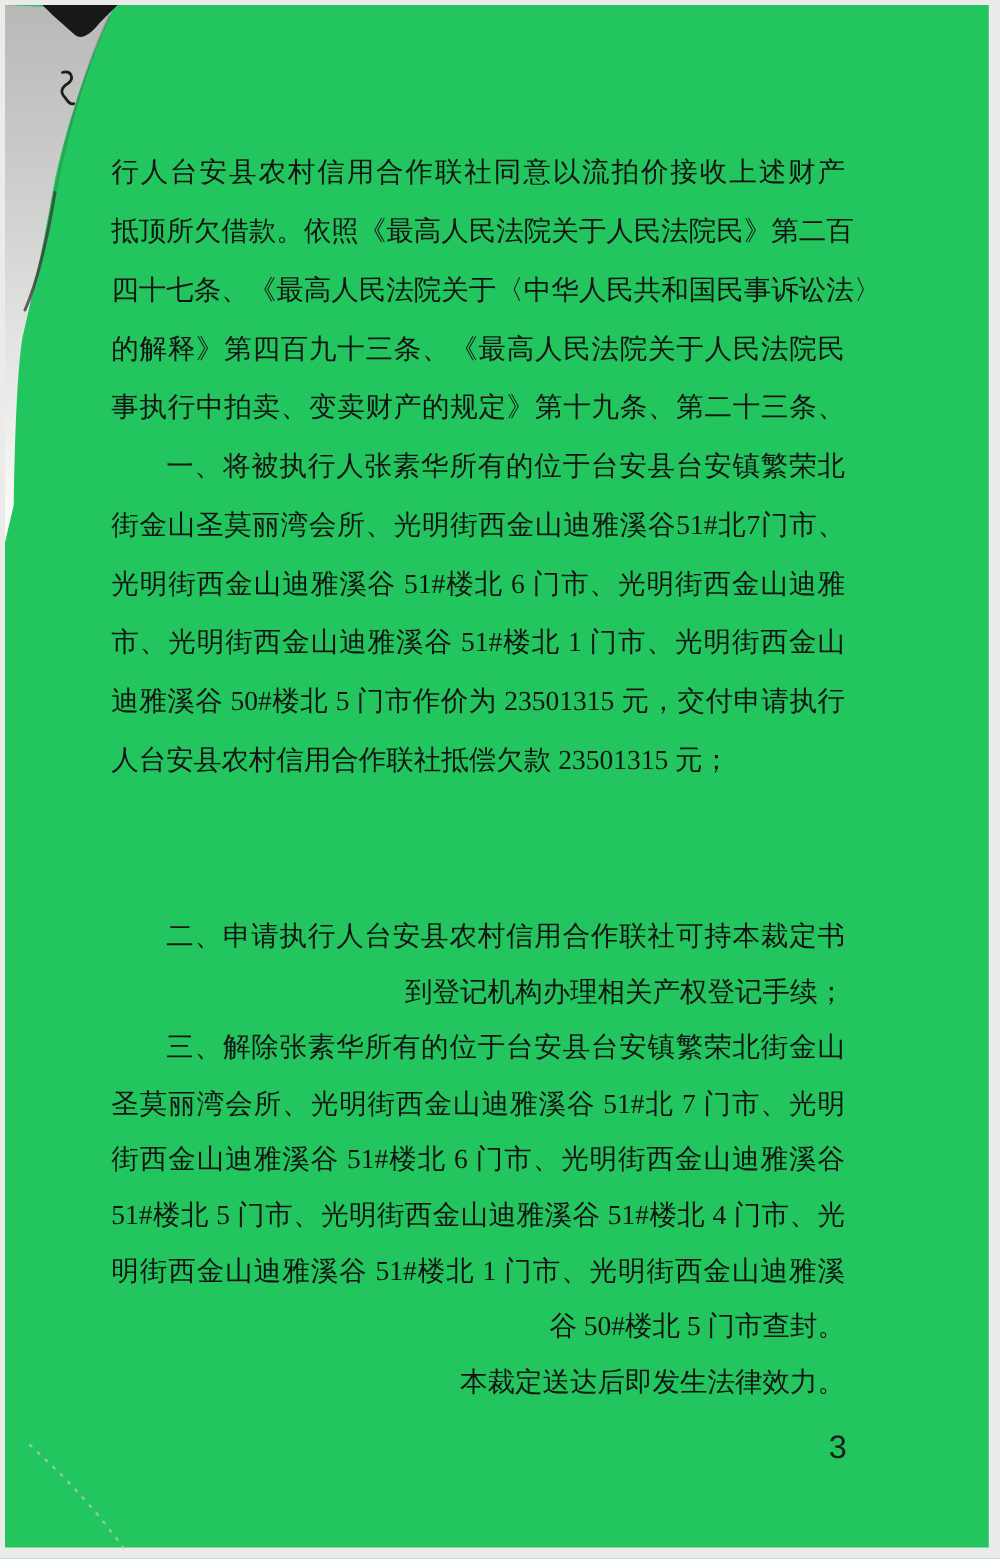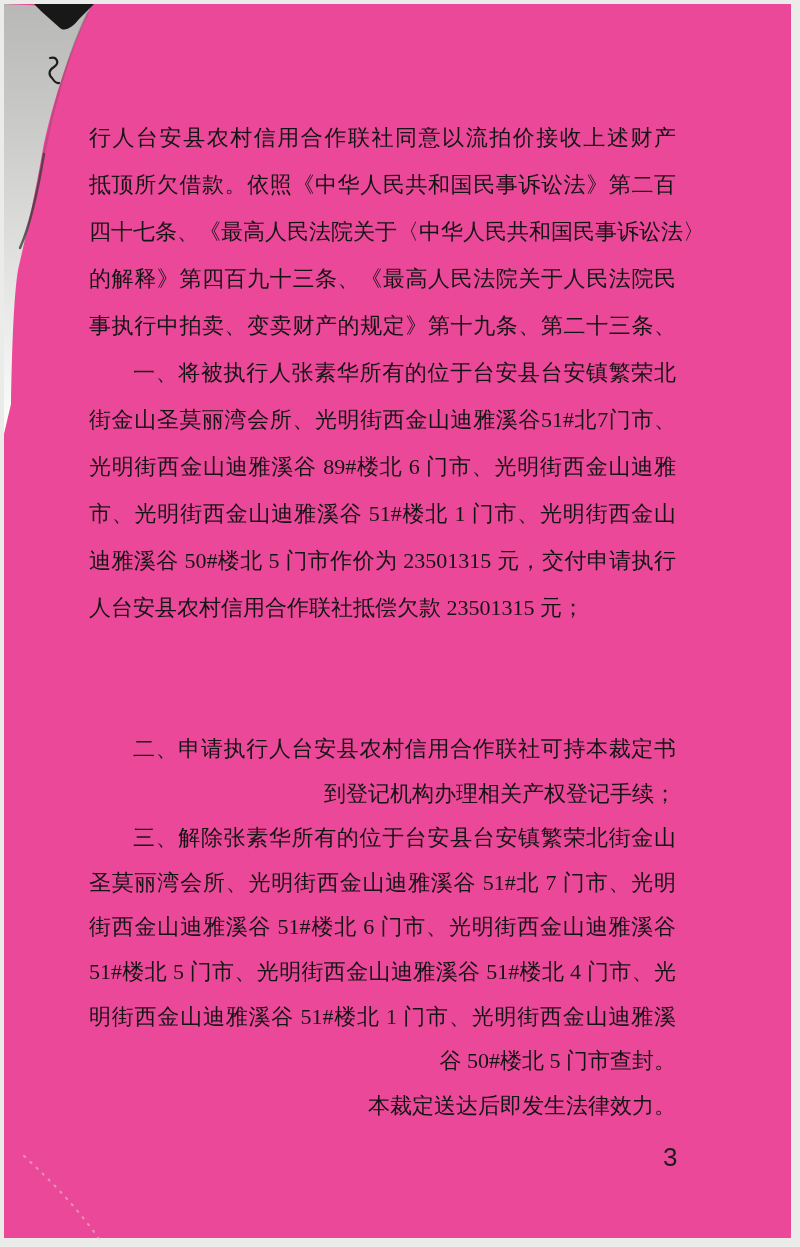--- a/index.html
+++ b/index.html
@@ -3,21 +3,21 @@
 <meta charset="utf-8">
 <style>
   html,body { margin:0; padding:0; }
   body {
     width:800px; height:1247px; position:relative; overflow:hidden;
     background:#ebebe9;
     font-family:"Liberation Serif","DejaVu Serif",serif;
   }
   .page {
     position:absolute; left:4px; top:4px; width:787px; height:1234px;
-    background:#ec4899;
+    background:#22c55e;
   }
   .text-block { position:absolute; left:85px; width:587px; }
   .block-a { top:110px; }
   .block-b { top:723px; }
   .line {
     height:47px; line-height:47px;
     font-size:22px; font-weight:500; color:#141414;
     white-space:nowrap;
   }
   .block-b .line { height:44.6px; line-height:44.6px;text-align:right; }
@@ -51,27 +51,27 @@
     <path d="M30,0 L90,0 L76,14 C68,24 61,28 56,24 L38,8 Z" fill="#181818"></path>
 
     <path d="M84,8 C66,44 50,100 40,150" fill="none" stroke="#4c4c4c" stroke-width="2" opacity="0.28"></path>
     <path d="M40,150 C33,192 24,226 16,244" fill="none" stroke="#3c3c3c" stroke-width="2.4" stroke-linecap="round" opacity="0.8"></path>
 
     <path d="M46,54 C53,52 56,59 50,63 C45,66 44,70 48,74 C50,77 52,80 55,79" fill="none" stroke="#1d1d1d" stroke-width="2.2" stroke-linecap="round"></path>
   </svg>
 
   <div class="text-block block-a" id="block-a">
       <div class="line just">行人台安县农村信用合作联社同意以流拍价接收上述财产</div>
-      <div class="line just">抵顶所欠借款。依照《中华人民共和国民事诉讼法》第二百</div>
+      <div class="line just">抵顶所欠借款。依照《最高人民法院关于人民法院民》第二百</div>
       <div class="line just">四十七条、《最高人民法院关于〈中华人民共和国民事诉讼法〉</div>
       <div class="line just">的解释》第四百九十三条、《最高人民法院关于人民法院民</div>
       <div class="line just">事执行中拍卖、变卖财产的规定》第十九条、第二十三条、</div>
       <div class="line just indent">一、将被执行人张素华所有的位于台安县台安镇繁荣北</div>
       <div class="line just">街金山圣莫丽湾会所、光明街西金山迪雅溪谷51#北7门市、</div>
-      <div class="line just">光明街西金山迪雅溪谷 89#楼北 6 门市、光明街西金山迪雅</div>
+      <div class="line just">光明街西金山迪雅溪谷 51#楼北 6 门市、光明街西金山迪雅</div>
       <div class="line just">市、光明街西金山迪雅溪谷 51#楼北 1 门市、光明街西金山</div>
       <div class="line just">迪雅溪谷 50#楼北 5 门市作价为 23501315 元，交付申请执行</div>
       <div class="line">人台安县农村信用合作联社抵偿欠款 23501315 元；</div>
     </div>
 
   <div class="text-block block-b" id="block-b">
       <div class="line just indent">二、申请执行人台安县农村信用合作联社可持本裁定书</div>
       <div class="line">到登记机构办理相关产权登记手续；</div>
       <div class="line just indent">三、解除张素华所有的位于台安县台安镇繁荣北街金山</div>
       <div class="line just">圣莫丽湾会所、光明街西金山迪雅溪谷 51#北 7 门市、光明</div>

